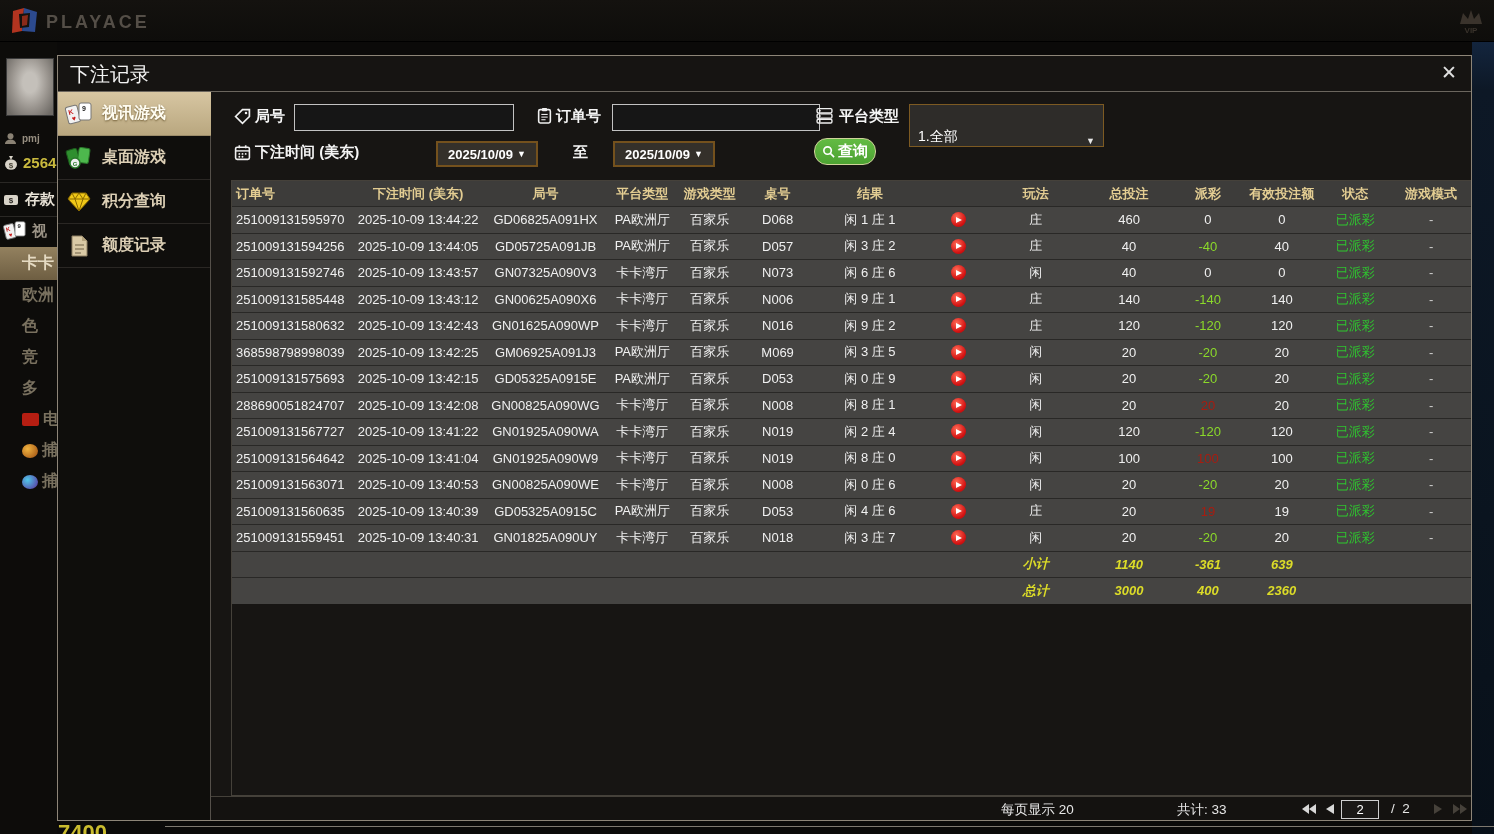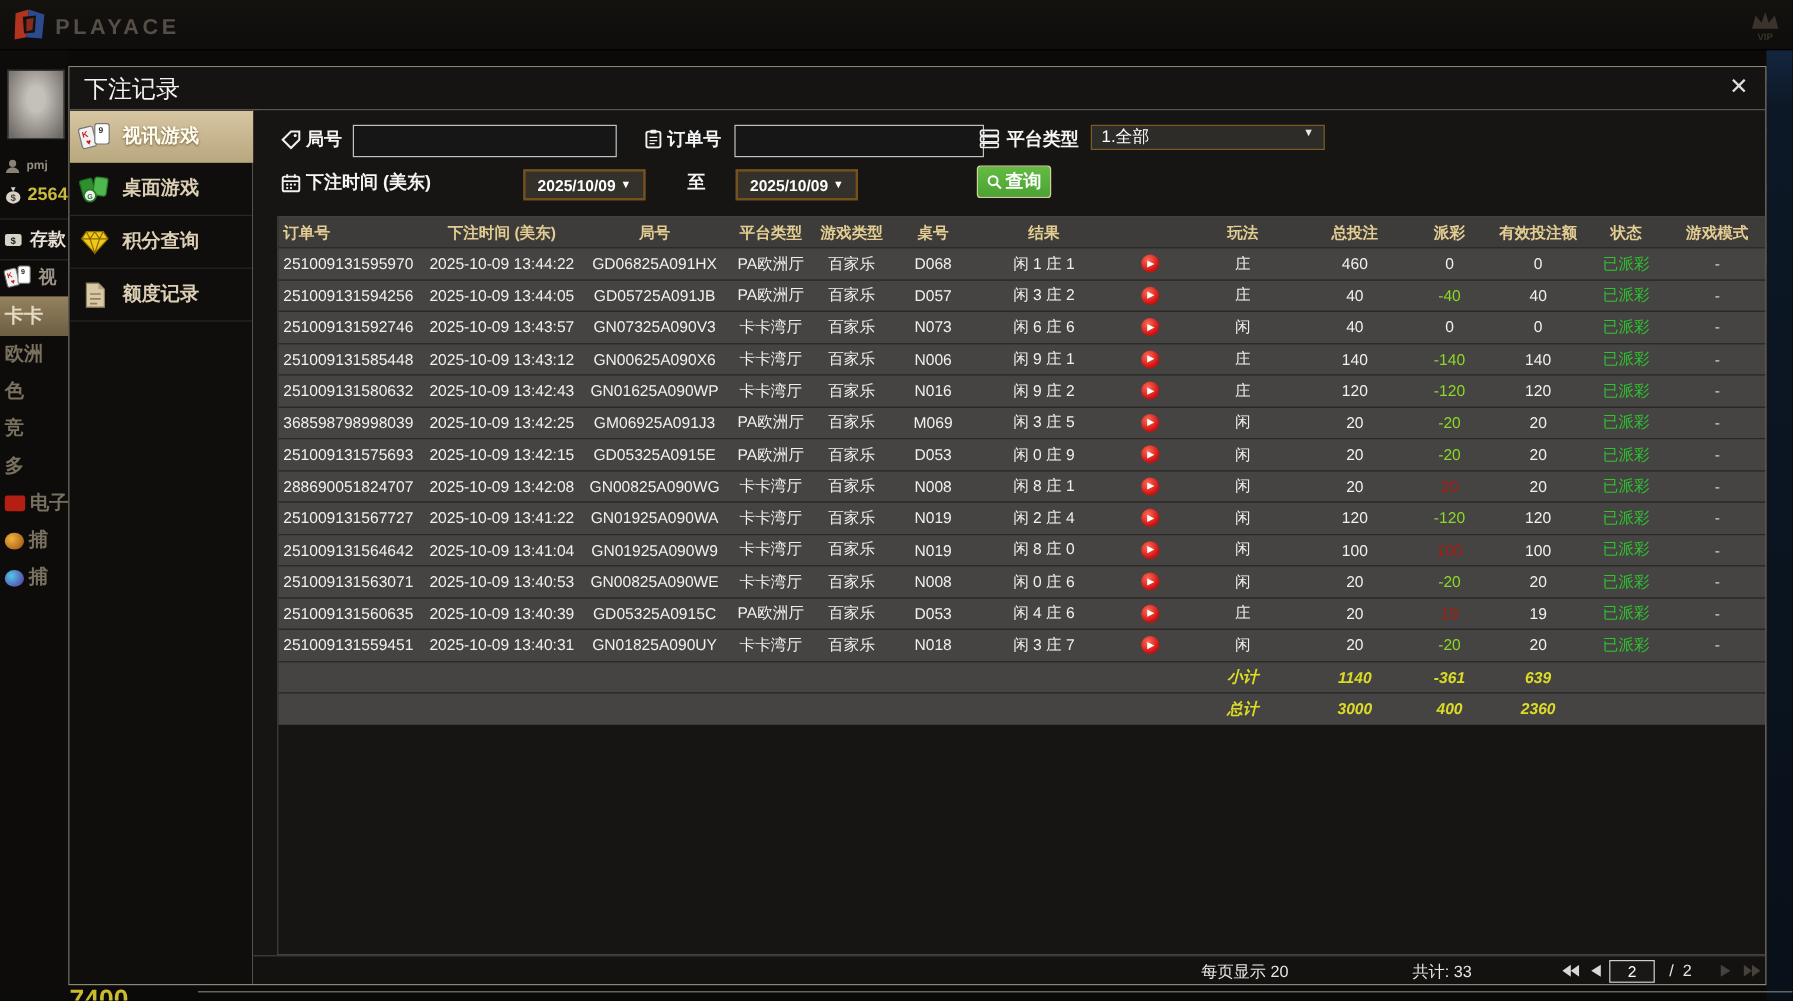--- a/index.html
+++ b/index.html
@@ -16,21 +16,21 @@
   
   .bg-left{position:absolute;left:0;top:42px;width:57px;height:792px;background:#0d0c0a;overflow:hidden;}
   .avatar{position:absolute;left:6px;top:16px;width:48px;height:58px;border:1px solid #3a3a3a;
     background:radial-gradient(ellipse at 50% 42%, #c4c0ba 22%, #9b9690 55%, #6f6b66 90%);}
   .bg-user{position:absolute;left:4px;top:90px;display:flex;gap:5px;align-items:center;color:#968e80;font-size:10px;font-weight:bold;white-space:nowrap;}
   .bg-bal{position:absolute;left:4px;top:112px;display:flex;gap:5px;align-items:center;color:#c9ba3e;font-size:15px;font-weight:bold;white-space:nowrap;}
   .bg-div{position:absolute;left:0;width:57px;height:1px;background:#2a2825;}
   .bg-dep{position:absolute;left:4px;top:148px;display:flex;gap:5px;align-items:center;color:#e8e2d6;font-size:15px;font-weight:bold;white-space:nowrap;}
   .bg-video{position:absolute;left:2px;top:178px;display:flex;gap:4px;align-items:center;color:#9a9285;font-size:15px;font-weight:bold;white-space:nowrap;}
   .bg-nav{position:absolute;left:0;top:205px;width:57px;}
-  .bg-nav-item{height:31px;display:flex;align-items:center;padding-left:4px;gap:4px;color:#79715f;font-size:16px;font-weight:bold;white-space:nowrap;overflow:hidden;}
+  .bg-nav-item{height:31px;display:flex;align-items:center;padding-left:22px;gap:4px;color:#79715f;font-size:16px;font-weight:bold;white-space:nowrap;overflow:hidden;}
   .bg-nav-item.active{background:linear-gradient(#93815f,#6e5e42);color:#e5dac2;height:33px;}
   .bg-ic{flex:none;}
   .slot-777-icon{width:17px;height:13px;background:#b51e12;border-radius:2px;color:#ffd9b0;font-size:7px;font-weight:bold;display:flex;align-items:center;justify-content:center;letter-spacing:0;}
   .fish-icon{width:16px;height:14px;border-radius:50%;background:radial-gradient(circle at 35% 35%,#f0b440,#9a4a10);}
   .fish2-icon{width:16px;height:14px;border-radius:50%;background:radial-gradient(circle at 35% 35%,#50c8e8,#5a2a9a);}
   .bg-right{position:absolute;right:0;top:42px;width:22px;height:792px;background:linear-gradient(180deg,#13253e 0%,#0d1826 6%,#0a141f 60%,#081019 100%);}
   .bg-bottom-balance{position:absolute;left:58px;top:820px;color:#cabc2e;font-size:22px;font-weight:bold;}
   .bg-bottom-line{position:absolute;left:165px;top:826px;width:1329px;height:1px;background:#7e7970;}
 
   
@@ -46,25 +46,25 @@
   .menu-item.active{width:172px;background:linear-gradient(#d7c6a2,#b9a77f);border-bottom:1px solid #9c8c6a;
     clip-path:polygon(0 0,158px 0,172px 50%,158px 100%,0 100%);}
   .menu-item.active .menu-label{color:#fffdf2;text-shadow:0 1px 2px rgba(90,70,30,.8);}
   .menu-ic{width:30px;height:26px;flex:none;display:flex;align-items:center;justify-content:center;}
 
   
   .dialog-main{position:absolute;left:153px;top:36px;right:0;bottom:0;background:#171513;overflow:hidden;}
   .flabel{position:absolute;font-size:15px;font-weight:bold;color:#f5f5f5;white-space:nowrap;}
   .ficon{position:absolute;width:17px;height:17px;}
   .finput{position:absolute;height:27px;background:#161616;border:1px solid #c2c2c2;color:#fff;font-size:13px;padding:0 6px;outline:none;}
-  .fselect{position:absolute;height:21px;background:#2e2c29;border:1px solid #7d5a22;color:#fff;font-size:14px;display:flex;align-items:flex-start;padding:0 8px;}
+  .fselect{position:absolute;height:43px;background:#2e2c29;border:1px solid #7d5a22;color:#fff;font-size:14px;display:flex;align-items:flex-end;padding:0 8px;}
   .fselect .arrow{position:absolute;right:8px;font-size:9px;color:#e8e8e8;}
   .fdate{position:absolute;width:102px;height:26px;background:#34302a;border:2px solid #74511d;color:#fff;font-size:13px;font-weight:bold;display:flex;align-items:center;justify-content:center;gap:4px;}
   .fdate .arrow{font-size:9px;}
-  .search-btn{position:absolute;width:62px;height:27px;background:linear-gradient(#63bb43,#4ca232);border:1px solid #cfd39a;border-radius:3px;color:#fff;font-size:15px;font-weight:bold;display:flex;align-items:center;justify-content:center;gap:3px;}
+  .search-btn{position:absolute;width:62px;height:27px;background:linear-gradient(#63bb43,#4ca232);border:1px solid #cfd39a;border-radius:13px;color:#fff;font-size:15px;font-weight:bold;display:flex;align-items:center;justify-content:center;gap:3px;}
 
   
   .table-wrap{position:absolute;left:20px;top:88px;width:1242px;height:616px;border:1px solid #45413a;border-top:none;}
   .thead{display:flex;height:26px;background:#3d3c3a;border-top:1px solid #45413a;}
   .th{display:flex;align-items:center;justify-content:center;font-size:13px;font-weight:bold;color:#e3cd92;white-space:nowrap;}
   .trow{display:flex;height:26.5px;background:#454442;border-top:1px solid #292826;}
   .td{display:flex;align-items:center;justify-content:center;font-size:13px;color:#f0f0f0;white-space:nowrap;overflow:hidden;}
   .c0{width:125px;justify-content:flex-start;padding-left:4px;}
   .c1{width:123px;}.c2{width:132px;}.c3{width:62px;}.c4{width:73px;}.c5{width:63px;}
   .c6{width:122px;}.c7{width:55px;}.c8{width:100px;}.c9{width:87px;}.c10{width:71px;}

